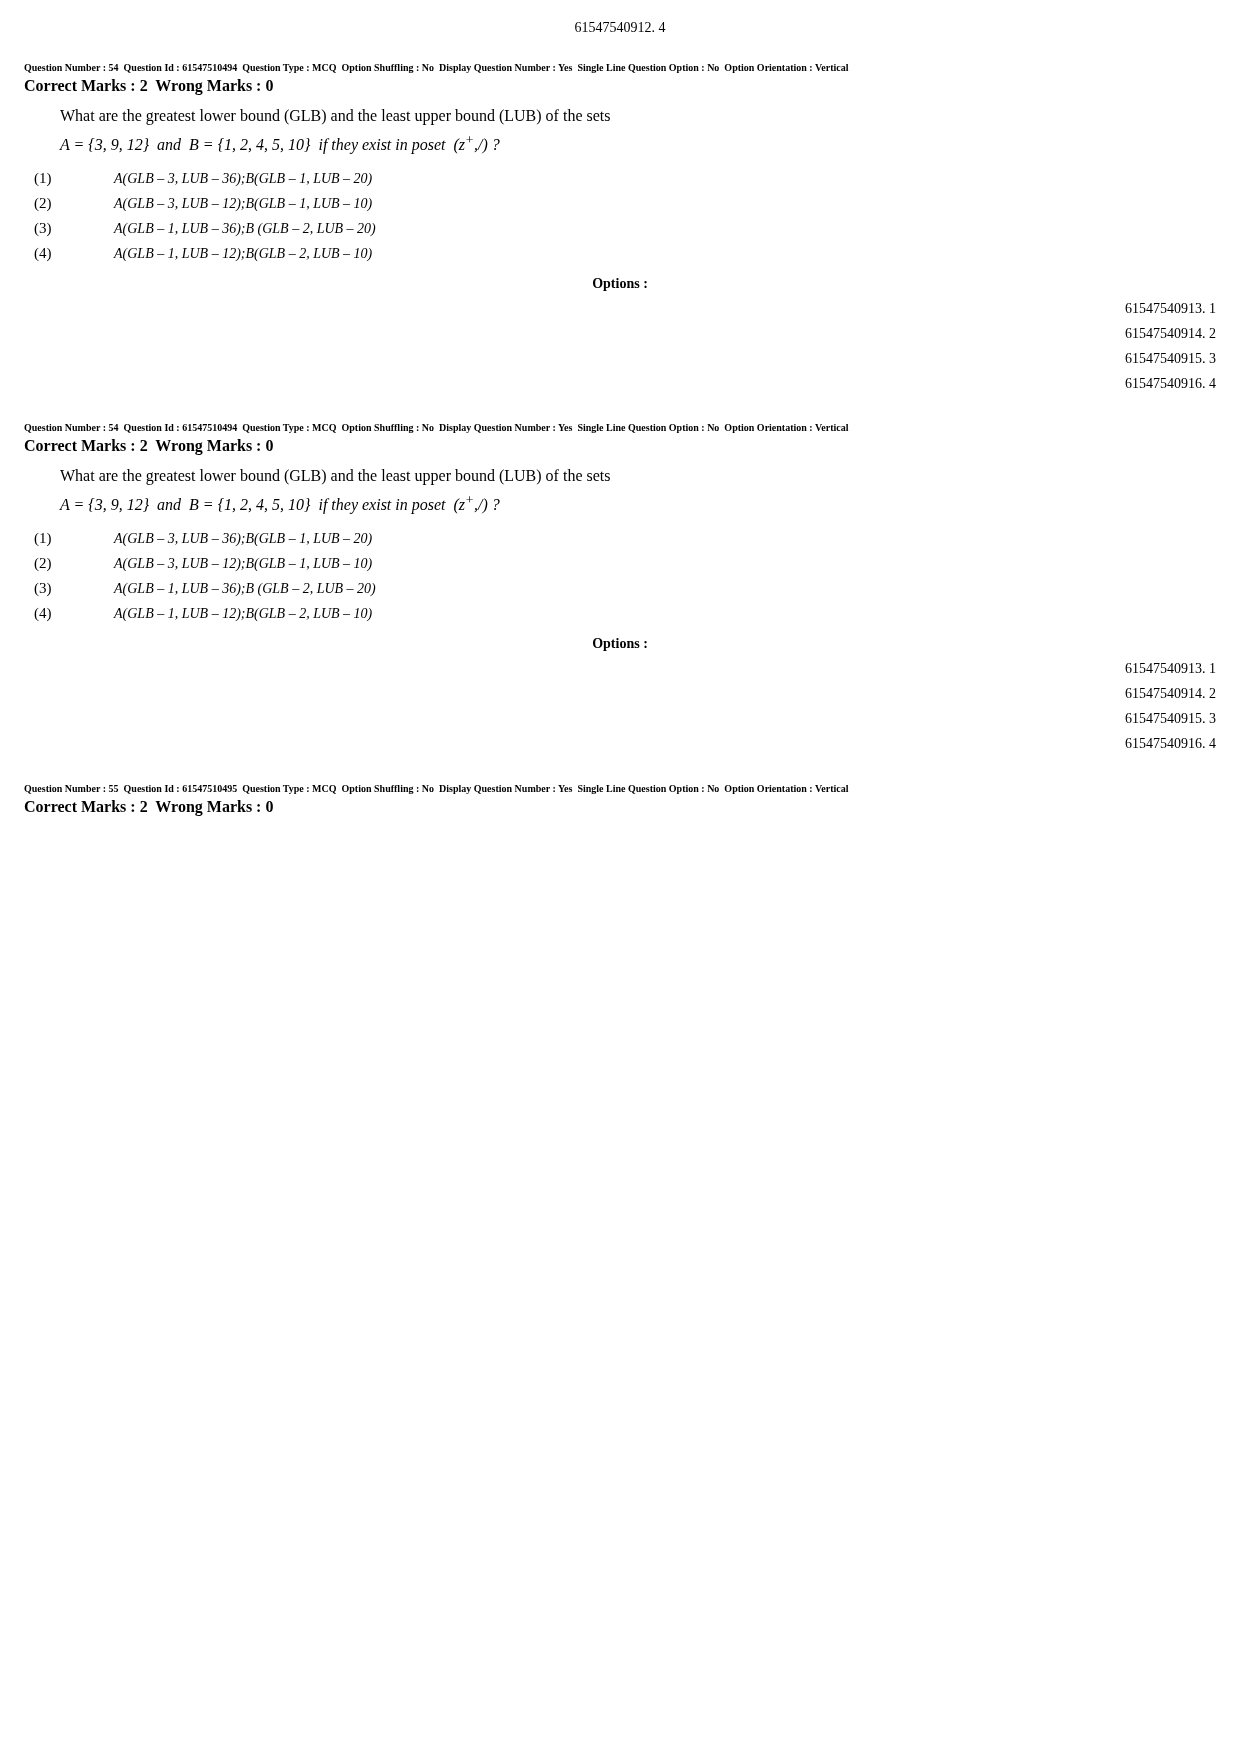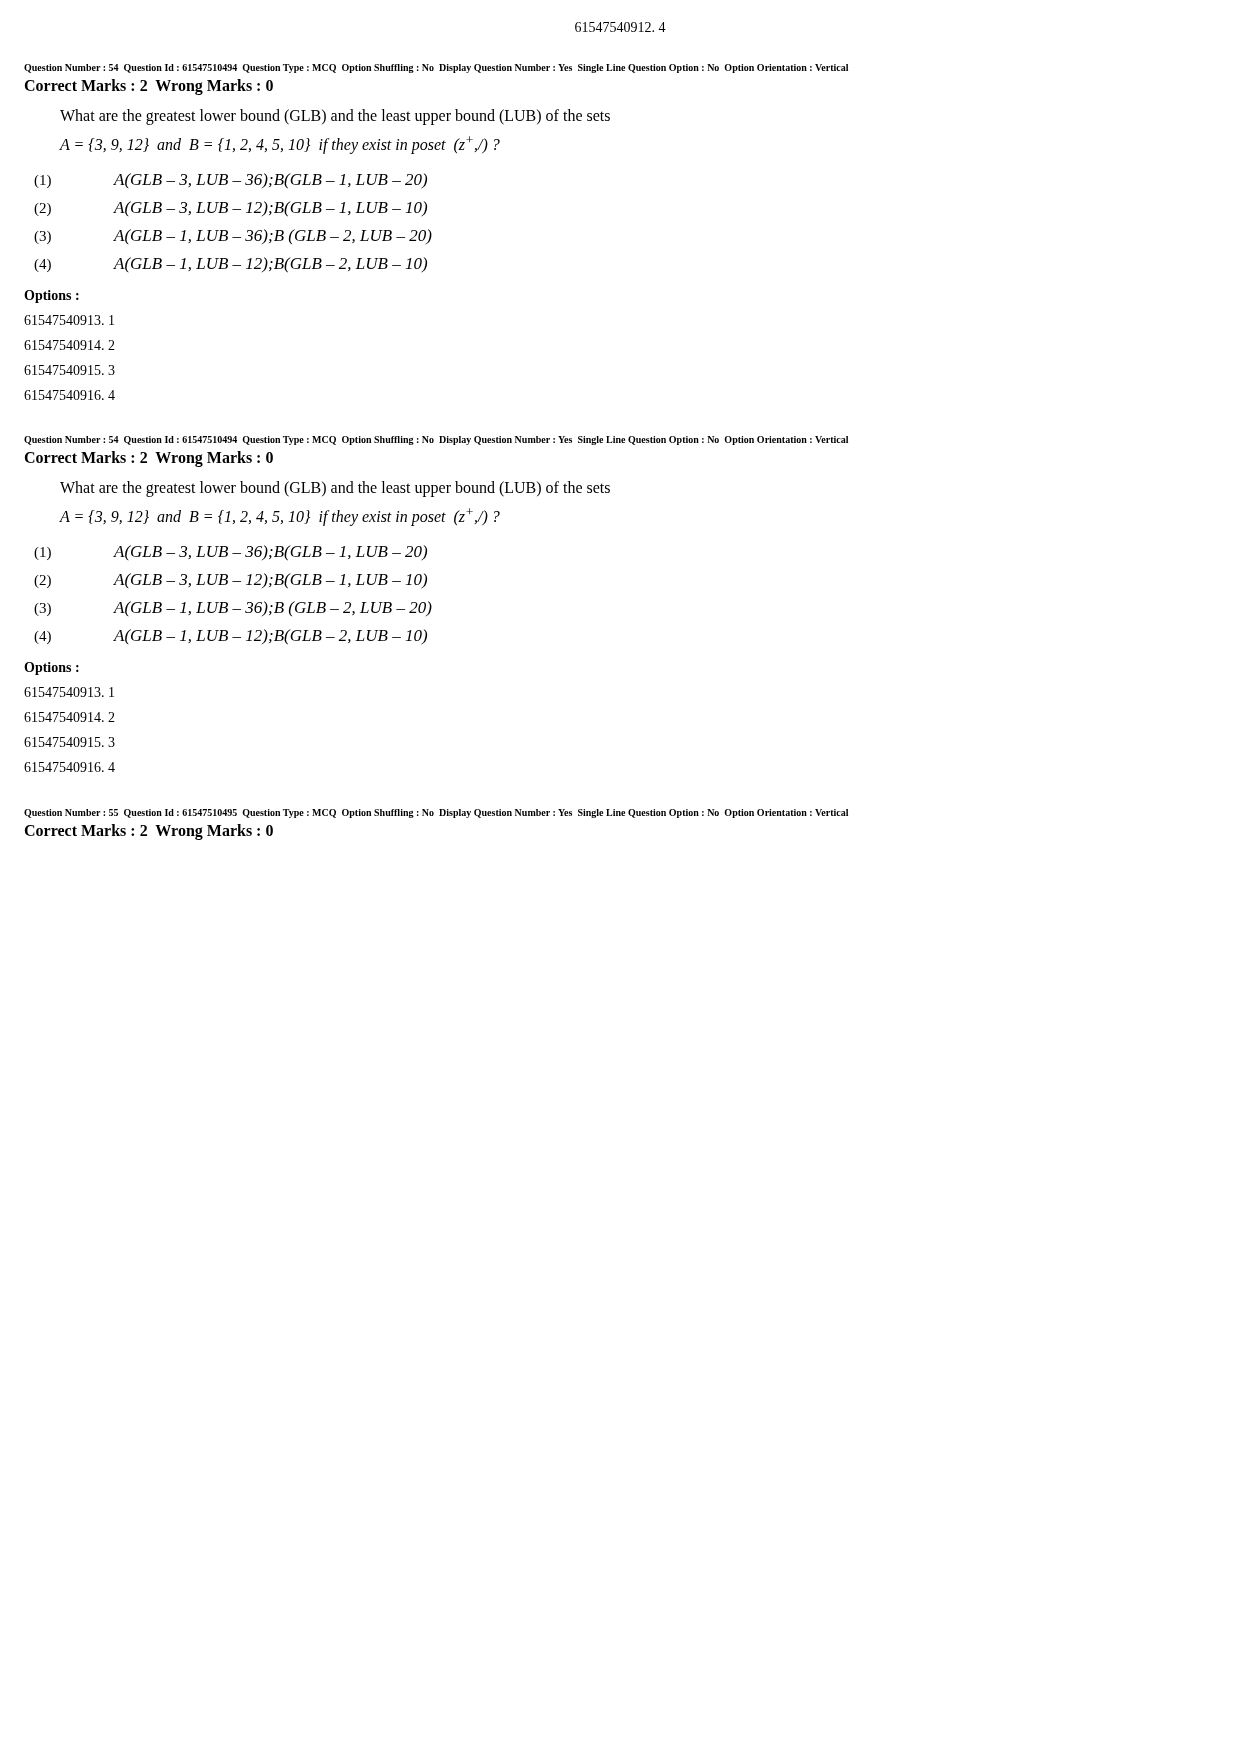--- a/index.html
+++ b/index.html
@@ -46,31 +46,33 @@
       display: flex;
       align-items: baseline;
       margin-bottom: 8px;
       font-size: 15px;
     }
     .option-num {
       min-width: 80px;
       font-size: 15px;
     }
     .option-content {
-      font-size: 17px;
+      font-size: 14px;
     }
     .options-label {
       font-weight: bold;
       font-size: 14px;
       margin-bottom: 4px;
       margin-top: 6px;
+      text-align: center;
     }
     .options-ids {
       font-size: 14px;
       line-height: 1.8;
+      text-align: right;
     }
     .math {
       font-style: italic;
     }
   </style>
 </head>
 <body>
 
 <div>
 

